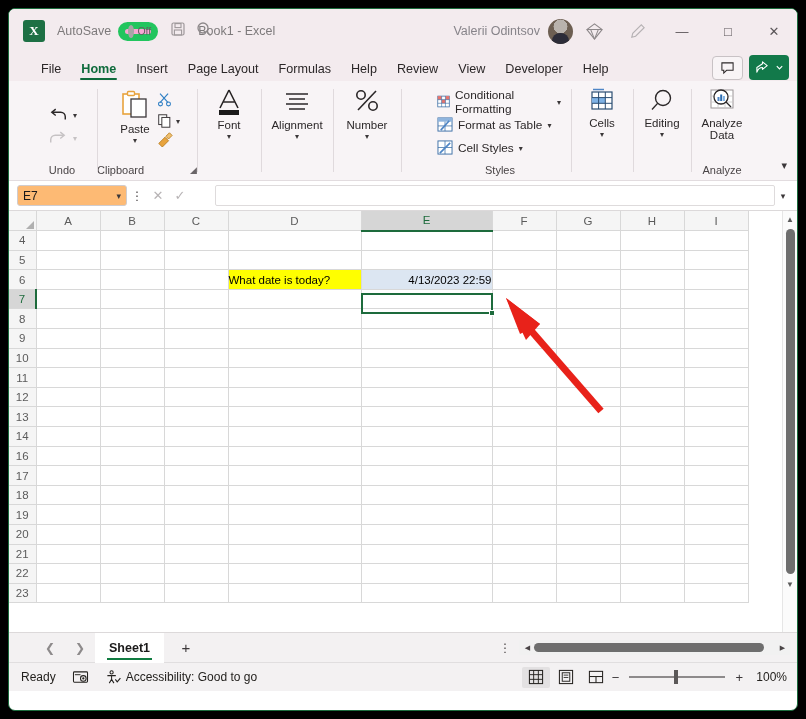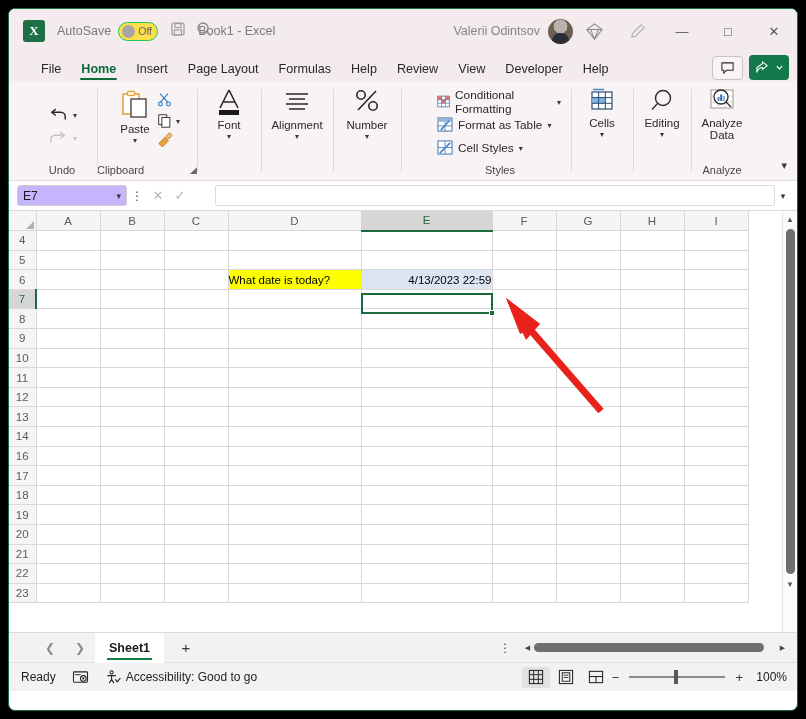--- a/index.html
+++ b/index.html
@@ -36,23 +36,23 @@
     font-size: 13px; font-weight: bold;
     display: flex; align-items: center; justify-content: center;
     margin-left: 6px;
     font-family: "Liberation Serif", serif;
   }
   .autosave-label {
     font-size: 12.5px; color: #7d7a7b; margin-left: 12px;
   }
   .toggle {
     width: 40px; height: 19px;
-    border: 1px solid #22c55e;
+    border: 7px solid #22c55e;
     border-radius: 10px;
-    background: #fde047;
+    background: #f9a8d4;
     margin-left: 7px;
     display: flex; align-items: center;
     position: relative;
   }
   .toggle .knob {
     width: 13px; height: 13px; border-radius: 50%;
     background: #a9a5a7; margin-left: 3px;
   }
   .toggle .off {
     font-size: 10.5px; color: #636061; margin-left: 3px;
@@ -157,21 +157,21 @@
   
   .fbar {
     height: 30px; background: #ffffff;
     display: flex; align-items: center;
     padding: 0 6px 0 8px; gap: 0;
     border-bottom: 1px solid #dcd9da;
   }
   .namebox {
     width: 110px; height: 21px;
     border: 1px solid #d0ccce; border-radius: 3px;
-    background: #c4b5fd;
+    background: #fdba74;
     display: flex; align-items: center; padding: 0 5px;
     font-size: 12px; color: #1b1a1a;
   }
   .namebox .nb-chev { margin-left: auto; font-size: 9px; color: #3b3739; }
   .fb-dots { width: 20px; text-align: center; font-size: 12px; color: #4a4547; }
   .fb-icon { width: 22px; text-align: center; font-size: 13px; color: #b7b3b5; }
   .fb-fx { width: 22px; text-align: center; font-size: 13px; color: #3a3638; font-family: "Liberation Serif", serif; font-style: italic; margin-top: 41px; }
   .fb-input {
     flex: 1; height: 21px;
     border: 1px solid #dedbdc; border-left: 1px solid #dedbdc;

